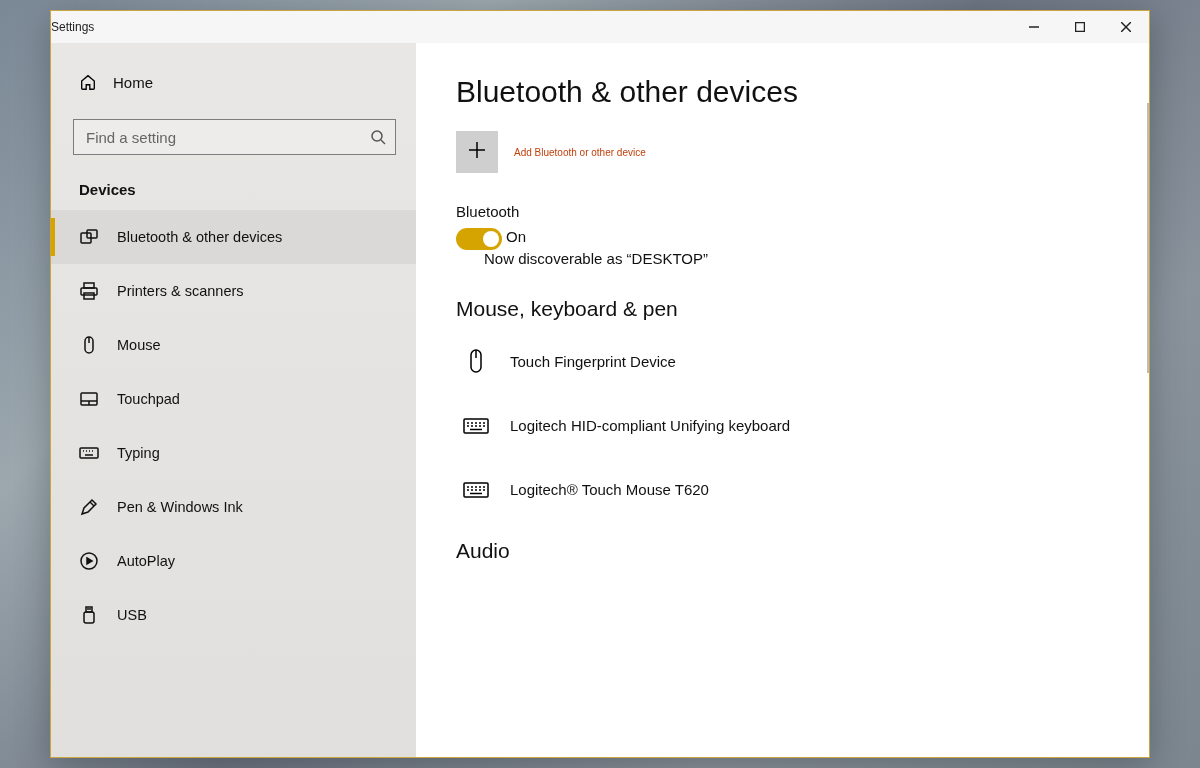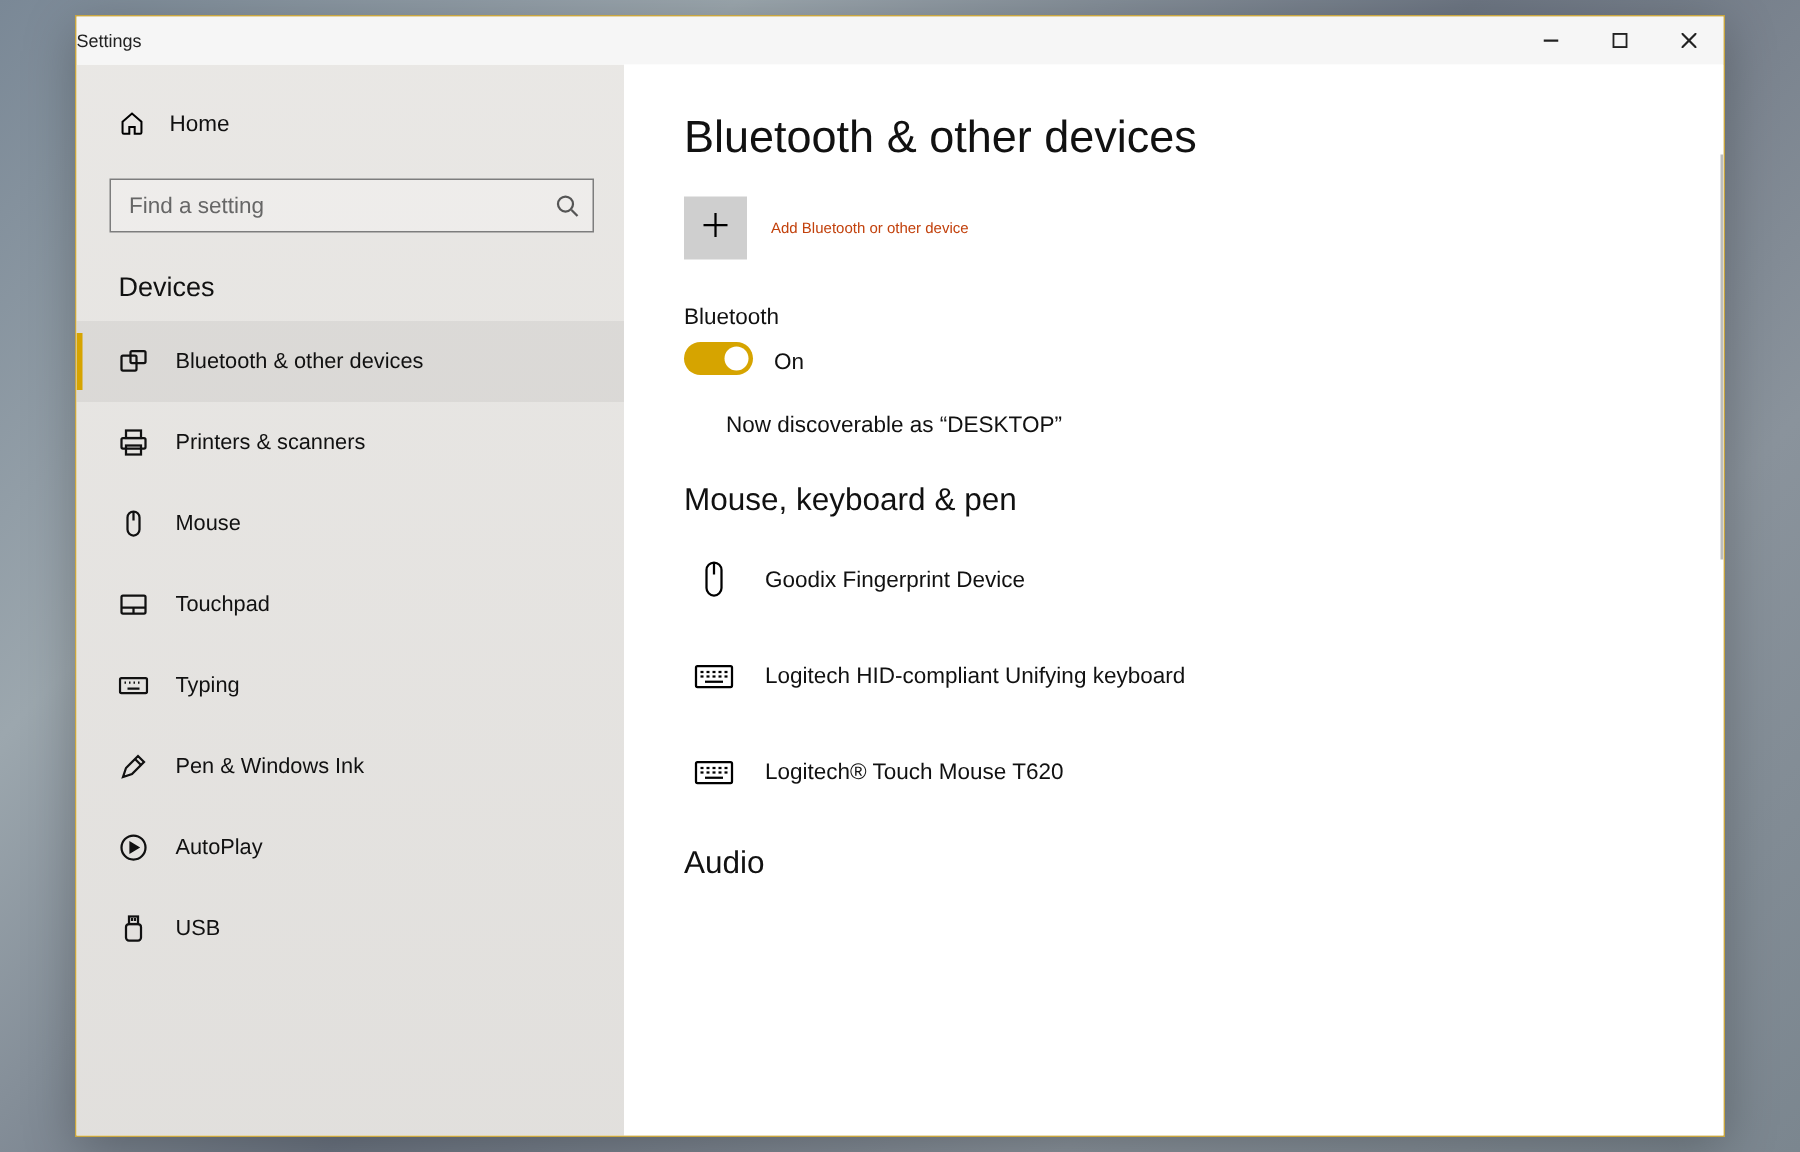--- a/index.html
+++ b/index.html
@@ -27,35 +27,35 @@
 .home-row { display: flex; align-items: center; gap: 16px; padding: 10px 20px 10px 28px; cursor: default; }
 .home-row .icon { width: 18px; height: 18px; }
 .home-row span.lbl { font-size: 15px; color: #111; }
 .search-wrap { margin: 18px 20px 12px 22px; position: relative; }
 .search-input {
   width: 100%; height: 36px; border: 1px solid #7d7d7d; background: rgba(255,255,255,.25);
   padding: 0 56px 0 12px; font-size: 15px; color: #333; outline: none;
 }
 .search-input::placeholder { color: #666; }
 .search-icon { position: absolute; right: 10px; top: 50%; transform: translateY(-50%); width: 16px; height: 16px; color: #555; }
-.section-label { font-size: 18px; font-weight: 400; color: #111; padding: 14px 0 12px 28px; }
+.section-label { font-size: 15px; font-weight: 700; color: #111; padding: 14px 0 12px 28px; }
 .nav { display: flex; flex-direction: column; }
 .nav-item { position: relative; display: flex; align-items: center; gap: 18px; height: 54px; padding-left: 28px; cursor: default; }
 .nav-item.active::before { content: ""; position: absolute; left: 0; top: 8px; bottom: 8px; width: 4px; background: #d6a400; }
 .nav-item.active { background: rgba(0,0,0,.05); }
 .nav-item .icon { width: 20px; height: 20px; flex-shrink: 0; color: #111; }
 .nav-item .lbl { font-size: 14.5px; color: #111; }
 .main { flex: 1; background: #fff; padding: 32px 40px 0 40px; overflow-y: auto; position: relative; }
 .page-title { font-size: 30px; font-weight: 350; color: #111; margin-bottom: 22px; }
 .add-row { display: flex; align-items: center; gap: 16px; margin-bottom: 30px; }
 .add-btn { width: 42px; height: 42px; background: #cfcfcf; display: flex; align-items: center; justify-content: center; }
 .add-btn svg { width: 18px; height: 18px; }
 .add-label { font-size: 10px; color: #c2410c; }
 .sub-label { font-size: 15px; color: #111; margin-bottom: 8px; }
-.toggle-row { display: flex; align-items: flex-end; gap: 14px; margin-bottom: 25px; }
+.toggle-row { display: flex; align-items: flex-start; gap: 4px; margin-bottom: 0; }
 .toggle { width: 46px; height: 22px; border-radius: 11px; background: #d6a400; position: relative; }
 .toggle::after { content: ""; position: absolute; right: 3px; top: 3px; width: 16px; height: 16px; border-radius: 50%; background: #fff; }
 .toggle-text { font-size: 15px; color: #111; }
 .disc-text { font-size: 15px; color: #111; margin-bottom: 30px; margin-left: 28px; }
 .group-title { font-size: 21px; font-weight: 350; color: #111; margin-bottom: 16px; }
 .device-row { display: flex; align-items: center; gap: 20px; padding: 10px 0 26px 6px; }
 .device-row .icon { width: 28px; height: 28px; flex-shrink: 0; }
 .device-row .lbl { font-size: 15px; color: #111; }
 .scroll-ind { position: absolute; right: 0; top: 60px; width: 2px; height: 270px; background: #bdbdbd; }
 svg { stroke: currentColor; fill: none; stroke-width: 1.5; }
@@ -198,21 +198,21 @@
       </div>
       <div class="disc-text">Now discoverable as “DESKTOP”</div>
 
       <div class="group-title">Mouse, keyboard &amp; pen</div>
 
       <div class="device-row">
         <span class="icon"><svg viewBox="0 0 28 28">
               <rect x="9" y="3" width="10" height="22" rx="5"></rect>
               <line x1="14" y1="3" x2="14" y2="11"></line>
             </svg></span>
-        <span class="lbl">Goodix Fingerprint Device</span>
+        <span class="lbl">Touch Fingerprint Device</span>
       </div>
       <div class="device-row">
         <span class="icon"><svg viewBox="0 0 28 28">
               <rect x="2" y="8" width="24" height="14" rx="1"></rect>
               <line x1="5" y1="12" x2="7" y2="12"></line>
               <line x1="9" y1="12" x2="11" y2="12"></line>
               <line x1="13" y1="12" x2="15" y2="12"></line>
               <line x1="17" y1="12" x2="19" y2="12"></line>
               <line x1="21" y1="12" x2="23" y2="12"></line>
               <line x1="5" y1="15" x2="7" y2="15"></line>

